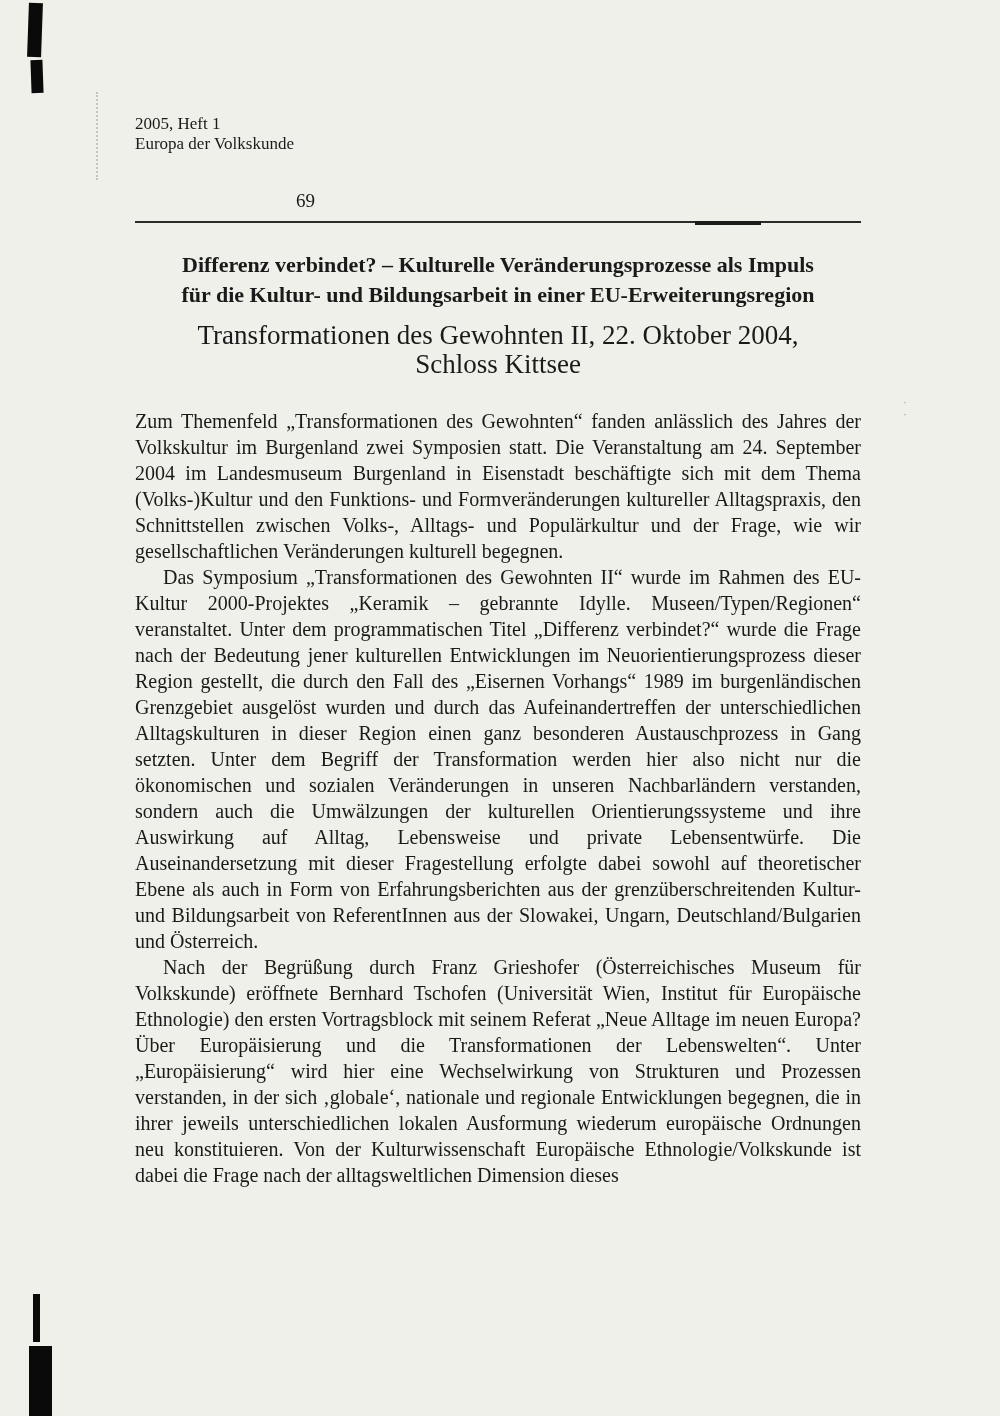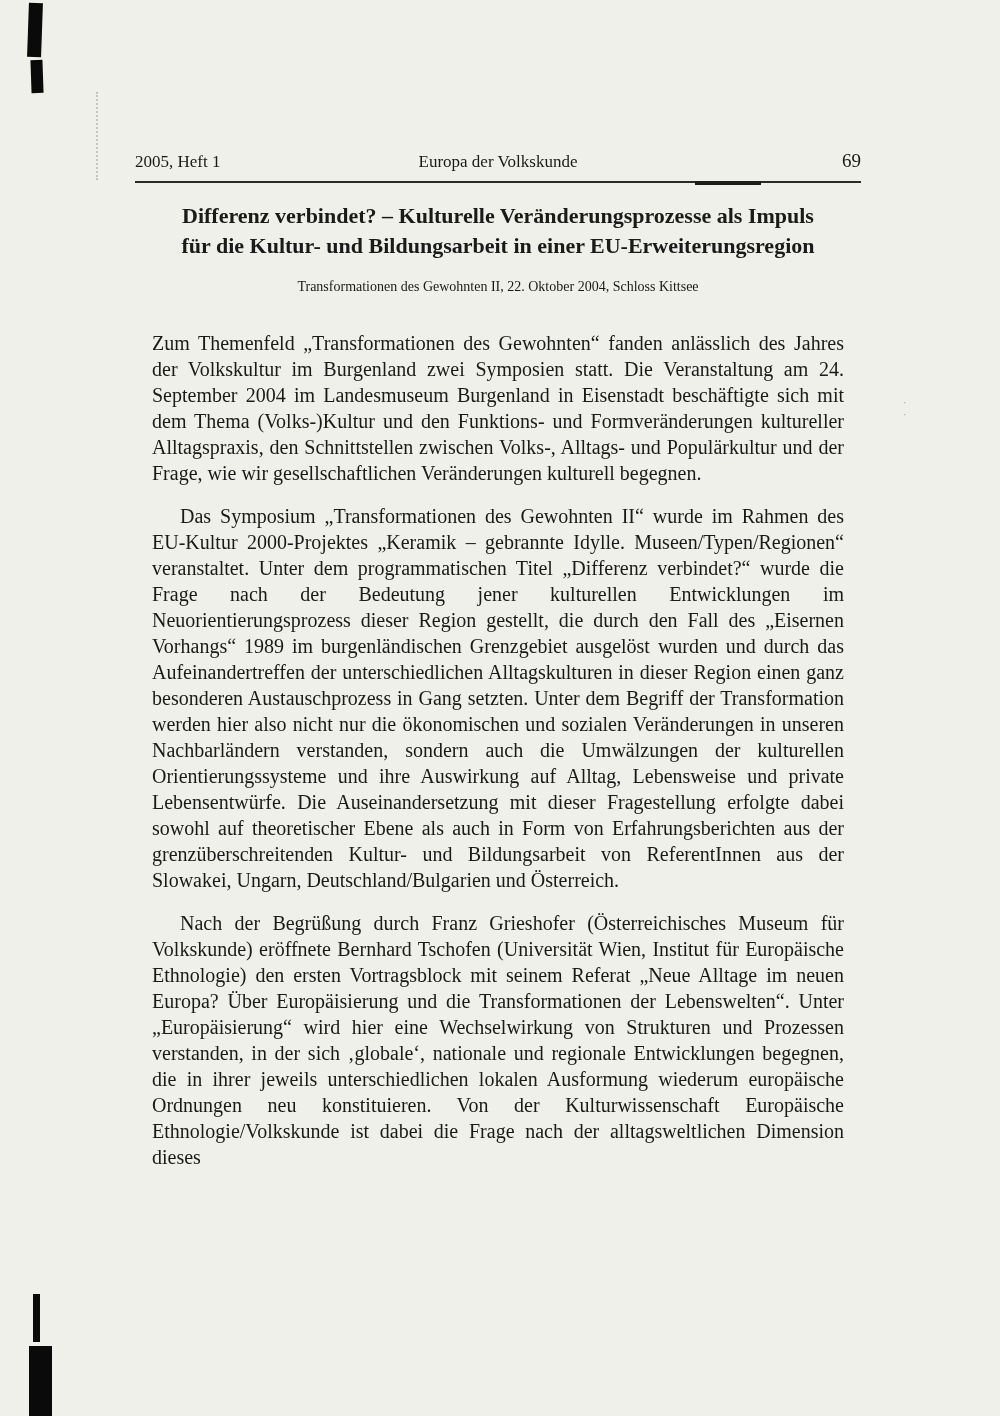--- a/index.html
+++ b/index.html
@@ -22,62 +22,63 @@
     left: 135px;
     top: 0;
     width: 726px;
   }
   .page-header {
     margin-top: 114px;
     display: flex;
     justify-content: space-between;
     align-items: baseline;
     font-size: 17px;
+    flex-direction: column;
   }
   .page-header .issue { width: 180px; text-align: left; }
   .page-header .journal { flex: 1; text-align: center; }
   .page-header .pagenum { width: 180px; text-align: right; font-size: 19px; margin-top: 36px; }
   .header-rule {
     position: relative;
     margin-top: 9px;
     height: 2px;
     background: #2a2a28;
   }
   .header-rule .rule-blot {
     position: absolute;
     left: 560px;
     top: 0;
     width: 66px;
     height: 4px;
     background: #1c1c1a;
   }
   h1.article-title {
-    margin: 18px auto 0 auto;
+    margin: 27px auto 0 auto;
     width: 660px;
     font-size: 22px;
     line-height: 30px;
     font-weight: bold;
     text-align: center;
   }
   h2.article-subtitle {
     margin: 11px auto 0 auto;
     width: 620px;
-    font-size: 14px;
+    font-size: 27px;
     line-height: 29px;
     font-weight: normal;
     text-align: center;
   }
   .body-text {
     margin-top: 29px;
     font-size: 20px;
     line-height: 26px;
     text-align: justify;
   }
   .body-text p {
-    margin: 17px;
+    margin: 0;
   }
   .body-text p.indent {
     text-indent: 28px;
   }
   
   .artifact {
     position: absolute;
     background: #0a0a0a;
   }
   .artifact.top-1    { left: 28px;  top: 3px;    width: 14px; height: 54px; transform: rotate(2deg); }

